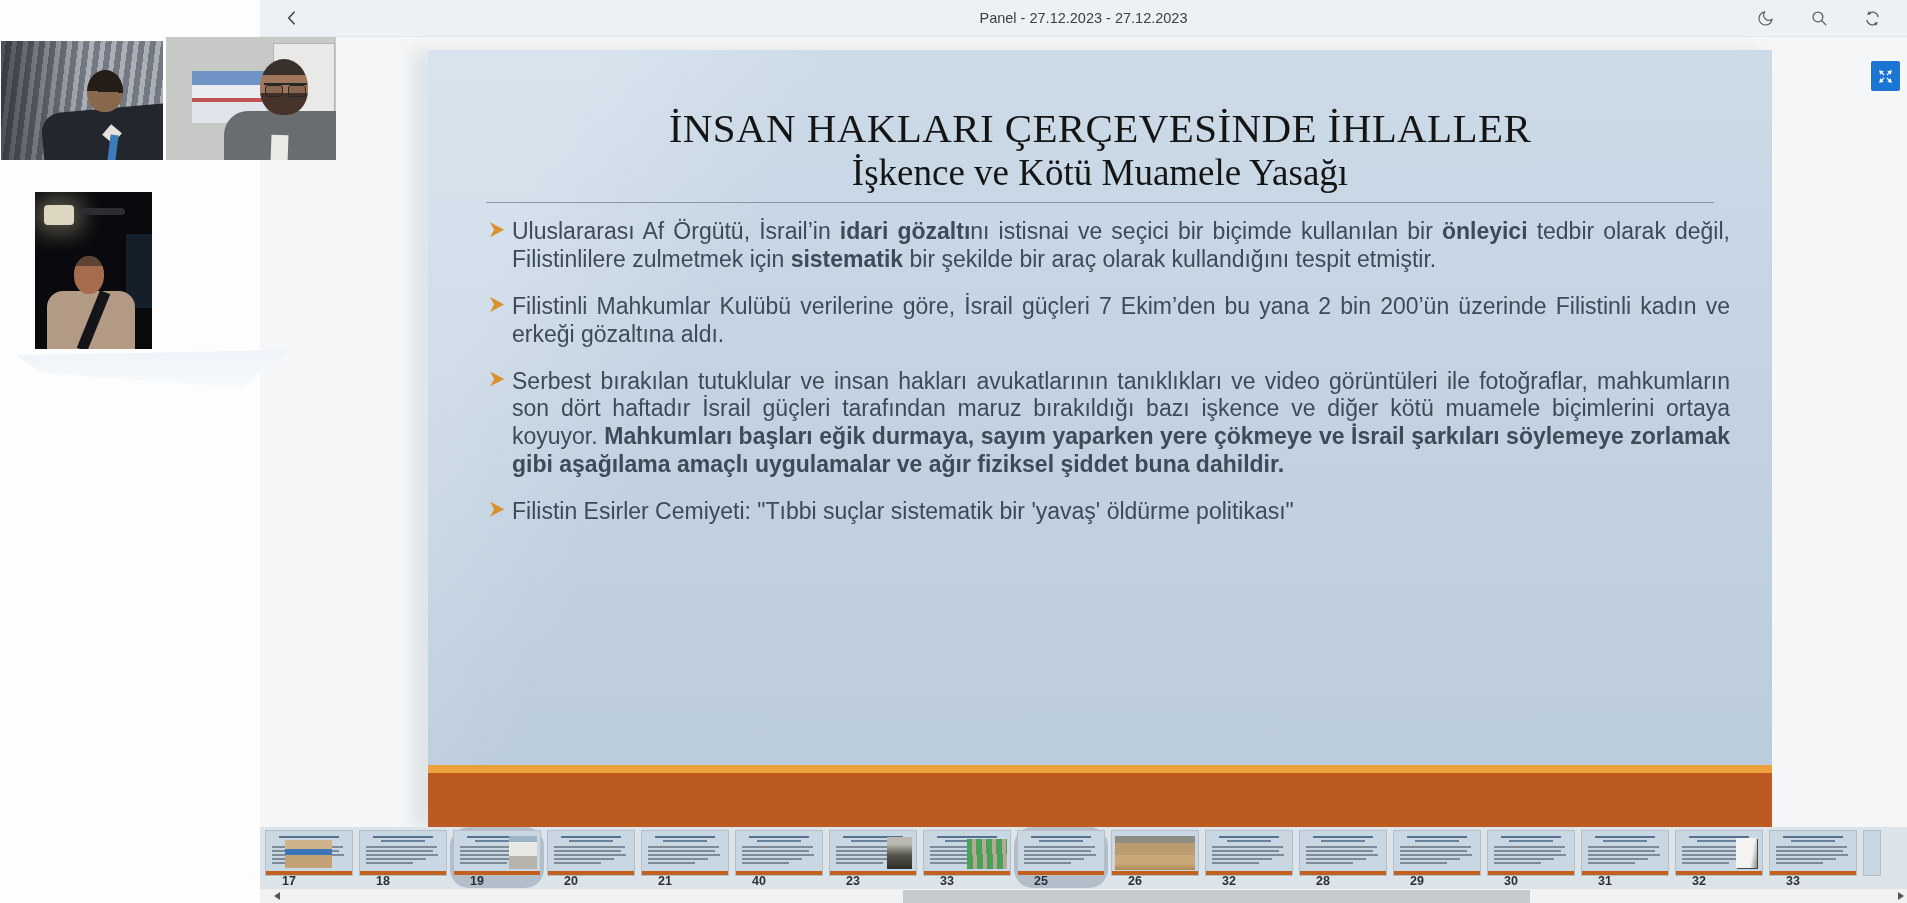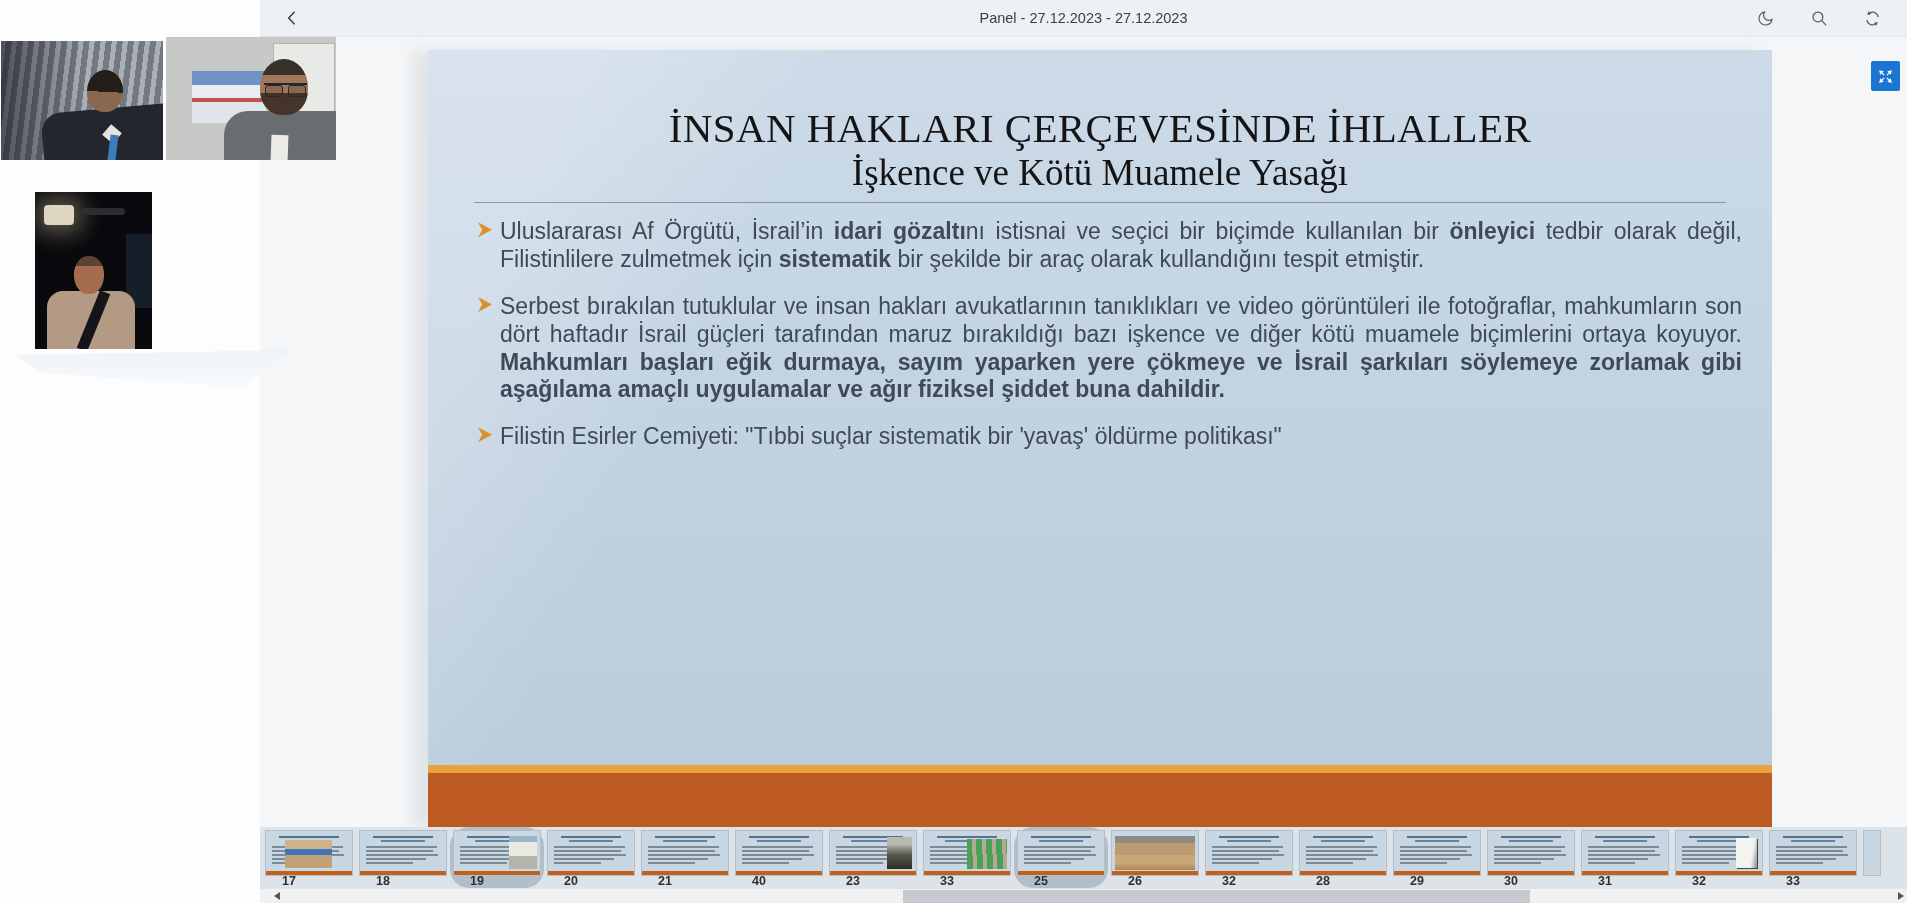--- a/index.html
+++ b/index.html
@@ -54,21 +54,21 @@
   .icon-btn { background:none; border:none; cursor:pointer; width:22px; height:22px; display:flex; align-items:center; justify-content:center; }
 
   
   .viewer { position:absolute; left:260px; top:37px; width:1647px; height:790px; background:#f5f6f7; }
   .fullscreen { position:absolute; top:24px; right:7px; width:29px; height:30px; background:#1a76d2; border:none; border-radius:2px; cursor:pointer; display:flex; align-items:center; justify-content:center; z-index:3; }
   .slide { position:absolute; left:168px; top:13px; width:1344px; height:777px; display:flex; flex-direction:column;
         background:
           linear-gradient(115deg, rgba(255,255,255,.22) 0 10%, rgba(255,255,255,0) 24%),
           linear-gradient(180deg,#cddbe8 0%, #c2d2e1 48%, #bacbdc 100%);
         box-shadow:-16px 0 14px rgba(165,178,192,.25); }
-  .slide-content { flex:1; padding:56px 30px 0; overflow:hidden; }
+  .slide-content { flex:1; padding:56px 42px 0; overflow:hidden; }
   .slide-title, .slide-subtitle { font-family:"Liberation Serif", serif; font-weight:400; text-align:center; color:#141414; line-height:1.08; }
   .slide-title { font-size:41px; letter-spacing:.4px; }
   .slide-subtitle { font-size:37px; margin-top:3px; }
   .rule { height:1px; background:#67757f; opacity:.65; margin:9px 16px 15px; }
   .bullet { position:relative; padding-left:42px; margin-bottom:19px; font-size:23px; line-height:1.21; text-align:justify; color:#3d4a57; }
   .bullet:last-child { text-align:left; }
   .bullet .marker { position:absolute; left:20px; top:4px; width:14px; height:15px; background:#e79a30;
         clip-path:polygon(0 0, 100% 50%, 0 100%, 30% 50%); box-shadow:inset 0 0 0 10px rgba(120,70,10,.12); }
   .bullet .b { font-weight:700; }
   .band-gold { height:8px; background:#eca23c; }
@@ -179,20 +179,21 @@
       </svg>
     </button>
 
     <section class="slide">
       <div class="slide-content">
         <h1 class="slide-title">İNSAN HAKLARI ÇERÇEVESİNDE İHLALLER</h1>
         <h2 class="slide-subtitle">İşkence ve Kötü Muamele Yasağı</h2>
         <div class="rule"></div>
         <div>
             <div class="bullet"><span class="marker"></span><span>Uluslararası Af Örgütü, İsrail’in </span><span class="b">idari gözaltı</span><span>nı istisnai ve seçici bir biçimde kullanılan bir </span><span class="b">önleyici</span><span> tedbir olarak değil, Filistinlilere zulmetmek için </span><span class="b">sistematik</span><span> bir şekilde bir araç olarak kullandığını tespit etmiştir.</span></div>
+            <div class="bullet"><span class="marker"></span><span>Filistinli Mahkumlar Kulübü verilerine göre, İsrail güçleri 7 Ekim’den bu yana 2 bin 200’ün üzerinde Filistinli kadın ve erkeği gözaltına aldı.</span></div>
             <div class="bullet"><span class="marker"></span><span>Serbest bırakılan tutuklular ve insan hakları avukatlarının tanıklıkları ve video görüntüleri ile fotoğraflar, mahkumların son dört haftadır İsrail güçleri tarafından maruz bırakıldığı bazı işkence ve diğer kötü muamele biçimlerini ortaya koyuyor. </span><span class="b">Mahkumları başları eğik durmaya, sayım yaparken yere çökmeye ve İsrail şarkıları söylemeye zorlamak gibi aşağılama amaçlı uygulamalar ve ağır fiziksel şiddet buna dahildir.</span></div>
             <div class="bullet"><span class="marker"></span><span>Filistin Esirler Cemiyeti: "Tıbbi suçlar sistematik bir 'yavaş' öldürme politikası"</span></div>
           </div>
       </div>
       <div class="band-gold"></div>
       <div class="band-rust"></div>
     </section>
   </main>
 
   <div class="filmstrip">

